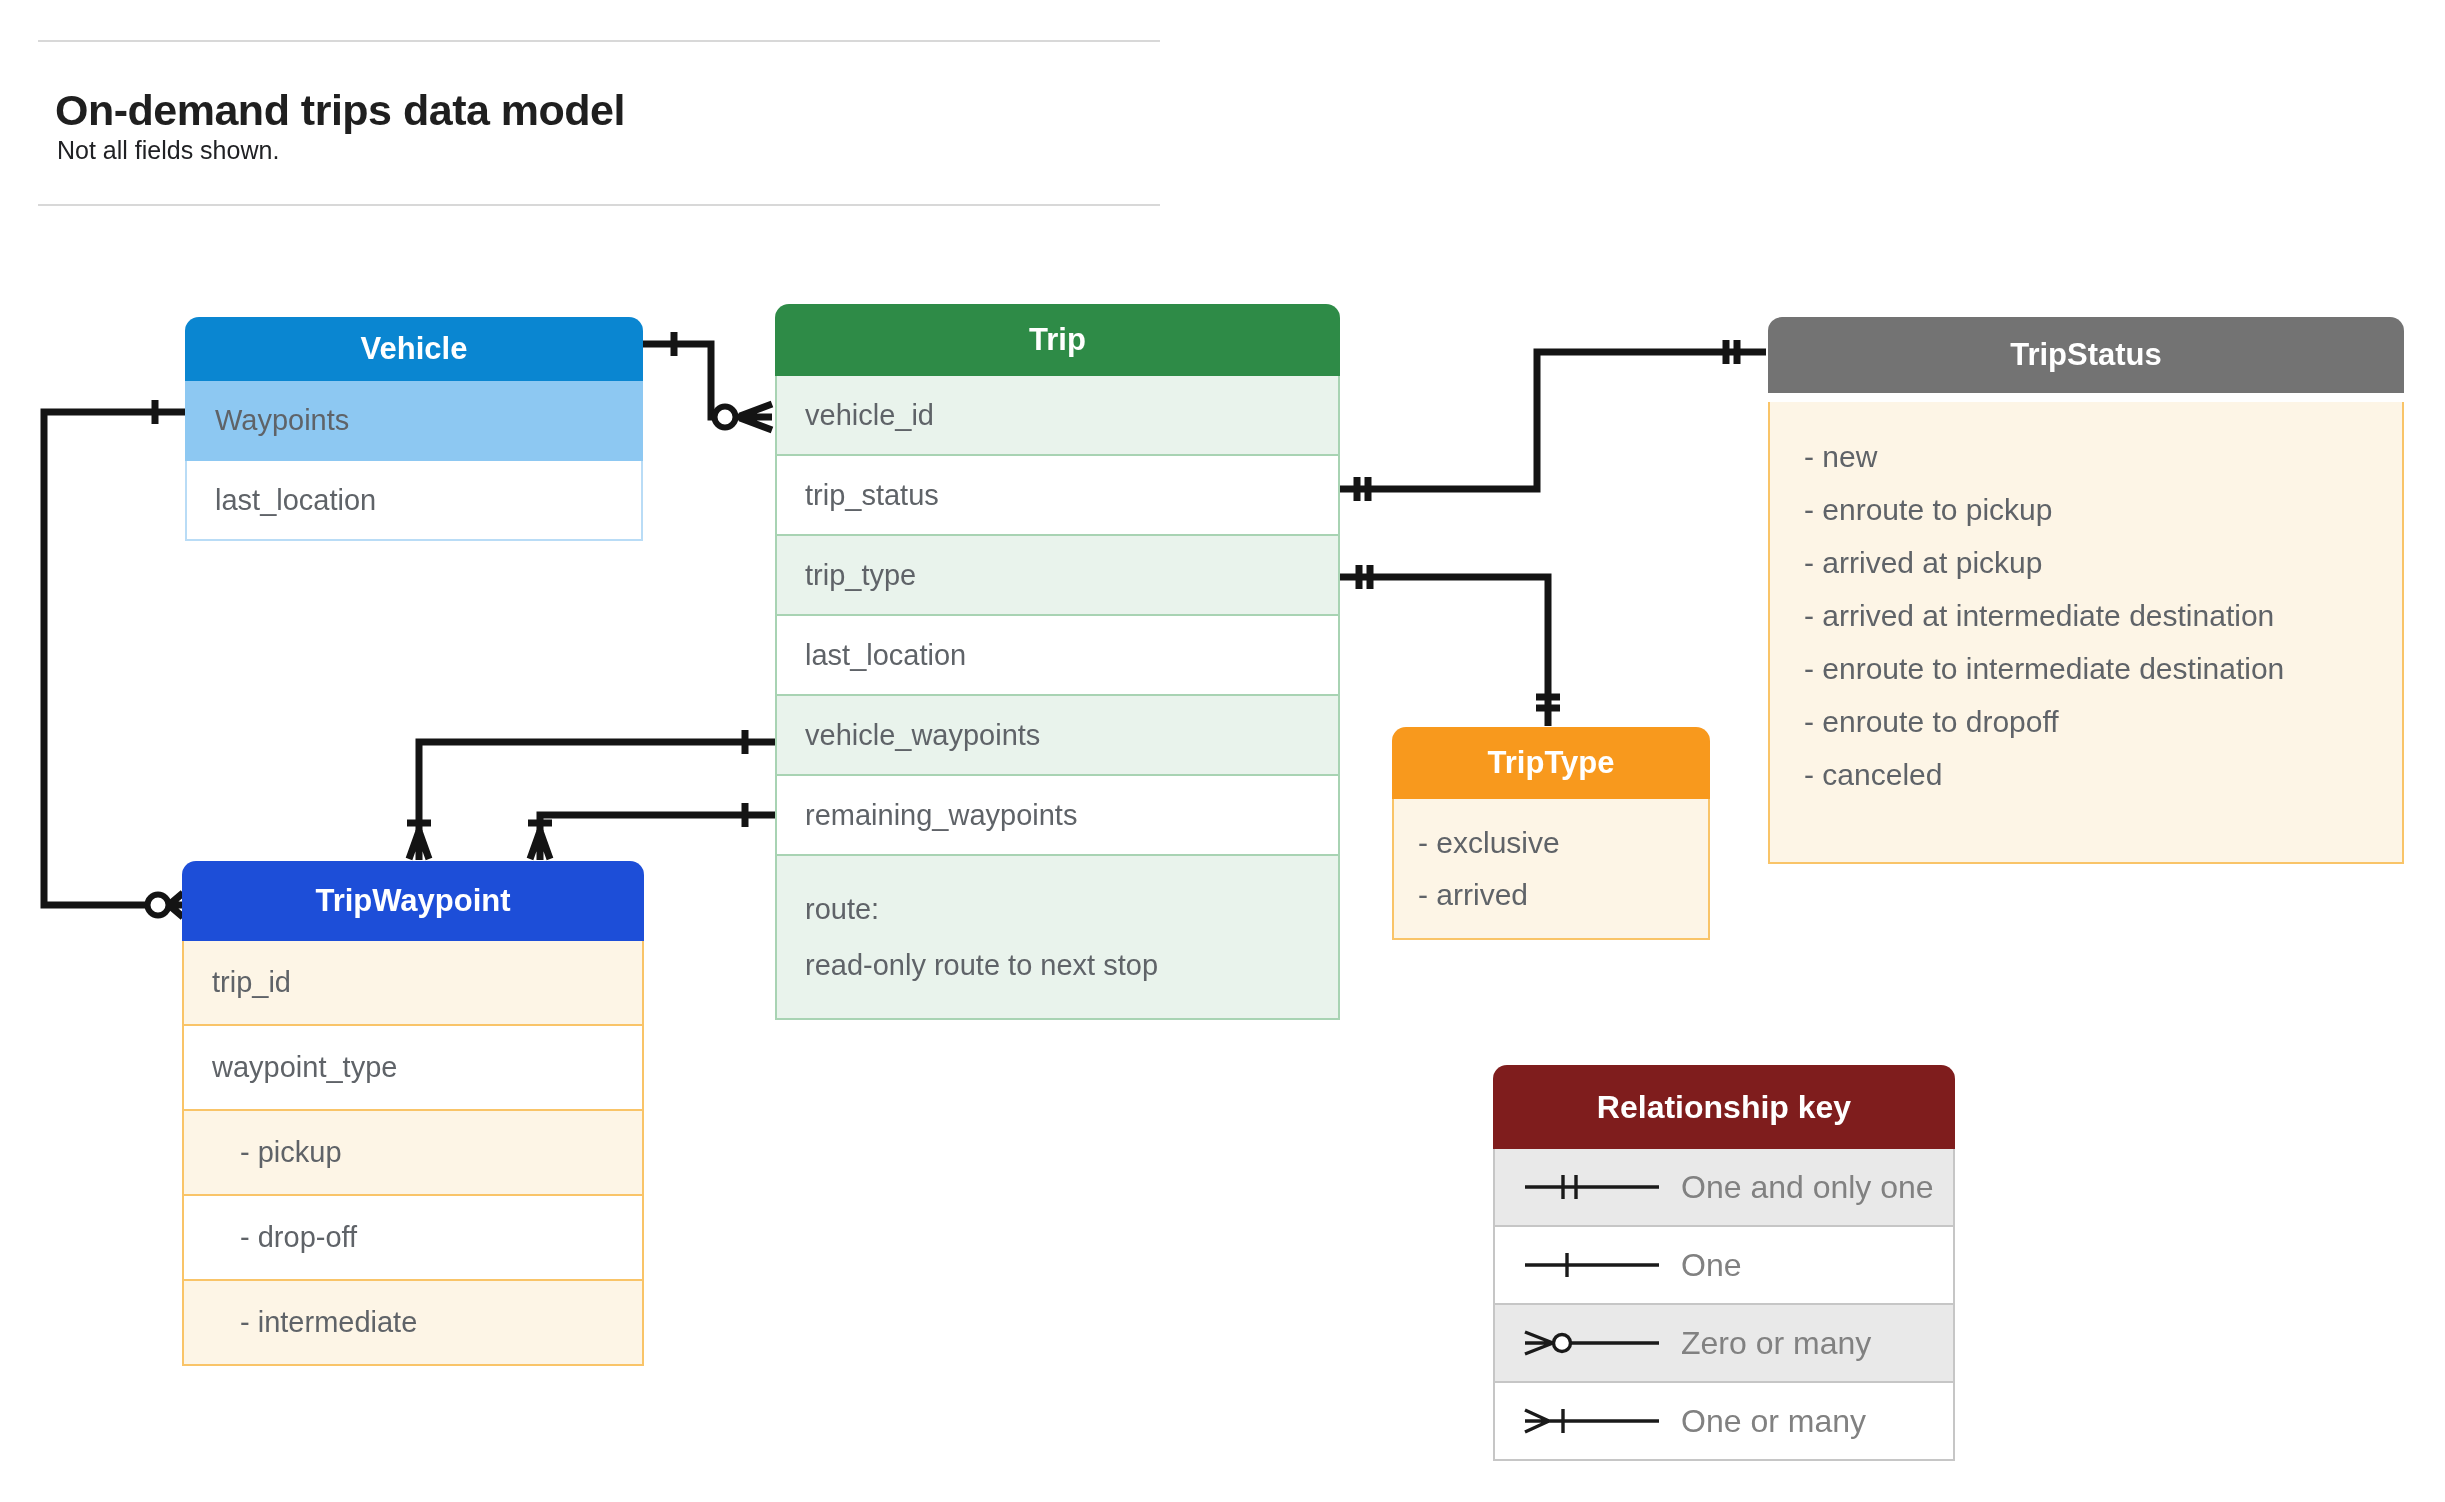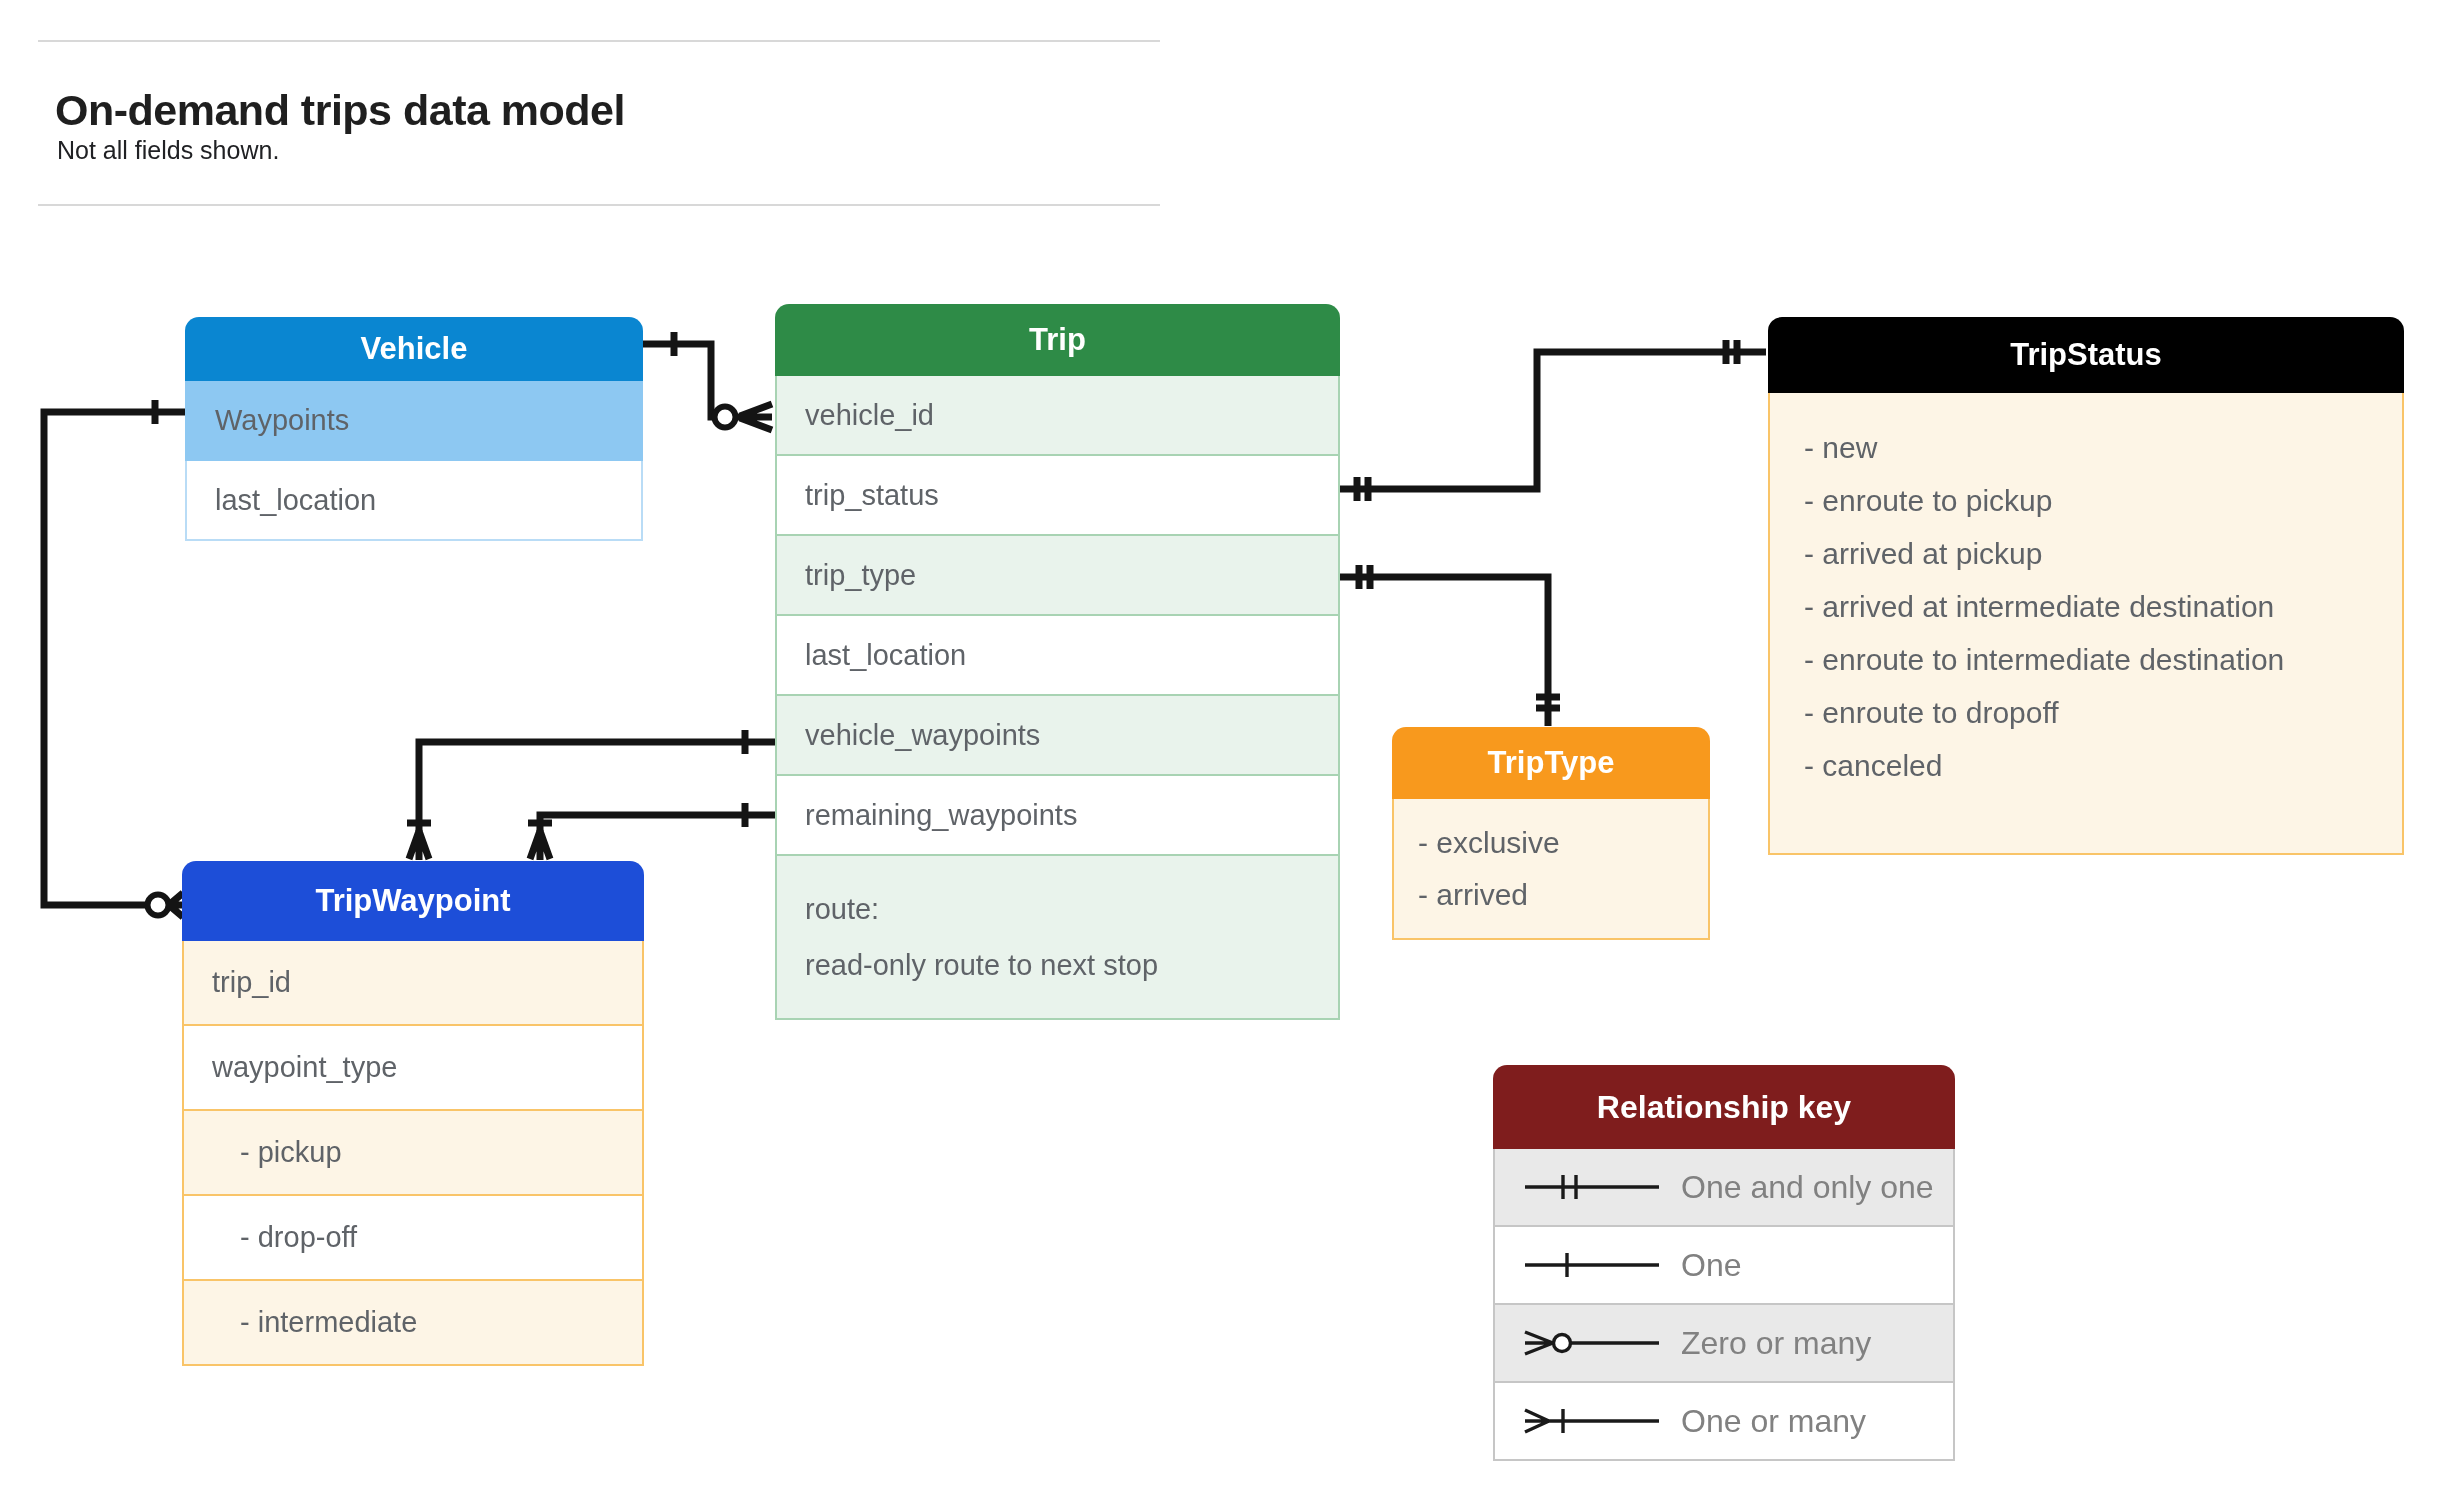--- a/index.html
+++ b/index.html
@@ -32,24 +32,24 @@
   #trip{left:775px;top:304px;width:565px;}
   #trip .ehead{height:72px;background:#2e8b47;}
   #trip .erow{height:80px;border-color:#a8d3b3;}
   .row-green{background:#e9f3ec;}
   .row-white{background:#fff;}
   #trip .route-row{height:164px;flex-direction:column;align-items:flex-start;
                    justify-content:center;line-height:56px;}
 
   
   #tripstatus{left:1768px;top:317px;width:636px;}
-  #tripstatus .ehead{height:76px;background:#000000;}
+  #tripstatus .ehead{height:76px;background:#737373;}
   .cream-body{box-sizing:border-box;background:#fdf5e6;border:2px solid #f9c468;border-top:none;
               color:#5f6368;font-size:30px;}
-  #tripstatus .cream-body{height:462px;padding:28px 0 0 34px;line-height:53px;}
+  #tripstatus .cream-body{height:462px;padding:28px 0 0 34px;line-height:53px;margin-top:9px;}
 
   
   #triptype{left:1392px;top:727px;width:318px;}
   #triptype .ehead{height:72px;background:#f8991d;}
   #triptype .cream-body{height:141px;padding:18px 0 8px 24px;line-height:52px;}
 
   
   #tripwaypoint{left:182px;top:861px;width:462px;}
   #tripwaypoint .ehead{height:80px;background:#1d4ed8;}
   #tripwaypoint .erow{height:85px;border-color:#f9c468;}

